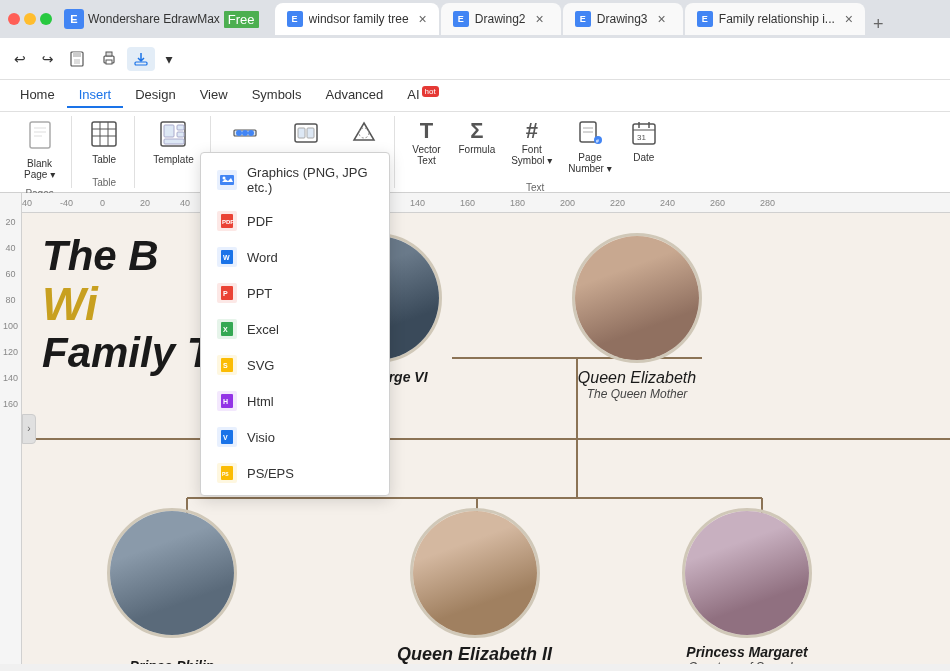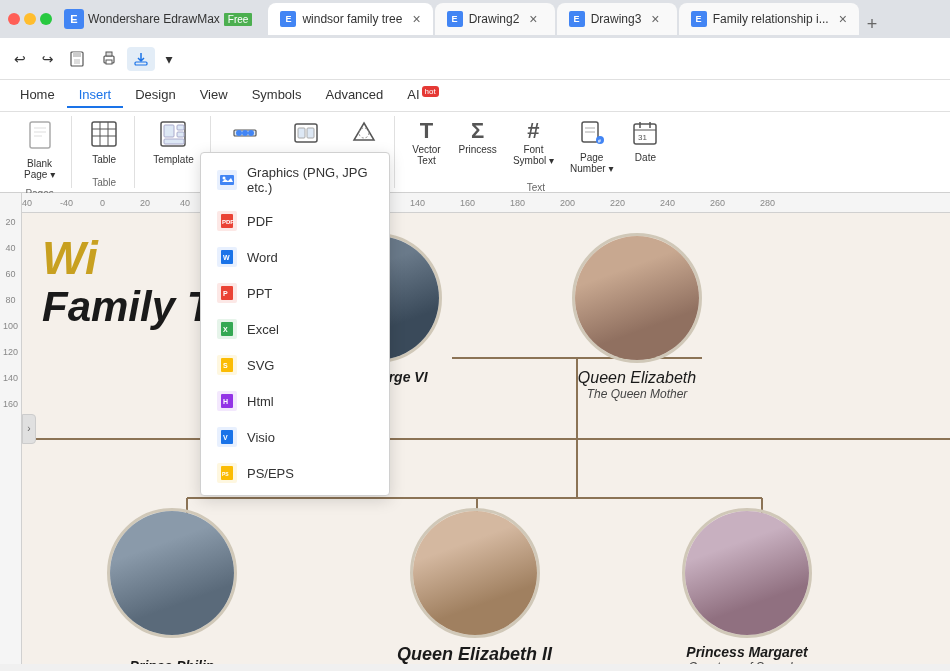--- a/index.html
+++ b/index.html
@@ -255,21 +255,21 @@
 <div class="browser-chrome">
   <div style="display:flex; align-items:center; gap:4px; margin-right:8px;">
     <div style="width:12px;height:12px;border-radius:50%;background:#ff5f57;"></div>
     <div style="width:12px;height:12px;border-radius:50%;background:#ffbd2e;"></div>
     <div style="width:12px;height:12px;border-radius:50%;background:#28c940;"></div>
   </div>
 
   <div style="display:flex;align-items:center;gap:4px;margin-right:12px;">
     <div style="width:20px;height:20px;background:#4285f4;border-radius:3px;display:flex;align-items:center;justify-content:center;font-size:11px;color:white;font-weight:bold;">E</div>
     <span style="font-size:12px;color:#333;font-weight:500;">Wondershare EdrawMax</span>
-    <span style="background:#4caf50;color:white;font-size:10px;padding:1px 4px;border-radius:1px;">Free</span>
+    <span style="background:#4caf50;color:white;font-size:13px;padding:1px 4px;border-radius:1px;">Free</span>
   </div>
 
   <div style="display:flex;align-items:flex-end;gap:2px;flex:1;">
     <div class="tab active">
       <div class="tab-icon" style="background:#4285f4;display:flex;align-items:center;justify-content:center;font-size:9px;color:white;font-weight:bold;">E</div>
       <span class="tab-label">windsor family tree</span>
       <span class="tab-close">×</span>
     </div>
     <div class="tab">
       <div class="tab-icon" style="background:#4285f4;display:flex;align-items:center;justify-content:center;font-size:9px;color:white;font-weight:bold;">E</div>
@@ -436,21 +436,21 @@
     </div>
 
     <div class="ribbon-group">
       <div class="ribbon-group-items" style="gap:4px;">
         <div class="ribbon-item">
           <div class="ri-icon" style="font-size:22px;font-weight:bold;color:#555;">T</div>
           <div class="ri-label">Vector<br>Text</div>
         </div>
         <div class="ribbon-item">
           <div class="ri-icon" style="font-size:22px;font-weight:bold;color:#555;">Σ</div>
-          <div class="ri-label">Princess</div>
+          <div class="ri-label">Formula</div>
         </div>
         <div class="ribbon-item">
           <div class="ri-icon" style="font-size:22px;font-weight:bold;color:#555;">#</div>
           <div class="ri-label">Font<br>Symbol ▾</div>
         </div>
         <div class="ribbon-item">
           <div class="ri-icon">
             <svg width="26" height="26" viewBox="0 0 26 26">
                 <rect x="3" y="2" width="16" height="20" rx="2" fill="none" stroke="#555" stroke-width="1.5"></rect>
                 <line x1="6" y1="8" x2="16" y2="8" stroke="#aaa" stroke-width="1"></line>
@@ -511,20 +511,21 @@
     <span style="font-size:9px;color:#888;margin-top:16px;">140</span>
     <span style="font-size:9px;color:#888;margin-top:16px;">160</span>
   </div>
 
   <div class="collapse-btn" style="top:50%;transform:translateY(-50%);z-index:10;position:absolute;left:22px;">›</div>
 
   <div class="canvas-container">
     <div class="canvas-content">
 
       <div style="position:absolute;left:20px;top:20px;">
+        <div style="font-size:42px;font-style:italic;font-weight:bold;color:#1a1a1a;line-height:1.1;">The B</div>
         <div style="font-size:46px;font-style:italic;font-weight:bold;color:#c8a020;line-height:1.1;">Wi</div>
         <div style="font-size:42px;font-style:italic;font-weight:bold;color:#1a1a1a;line-height:1.1;">Family Tree</div>
       </div>
 
       <div style="position:absolute;left:0;right:0;top:225px;height:2px;background:#8b7355;"></div>
 
       <svg class="tree-lines" style="position:absolute;top:0;left:0;width:100%;height:100%;">
 
         <line x1="430" y1="145" x2="680" y2="145" stroke="#8b7355" stroke-width="2"></line>
 

